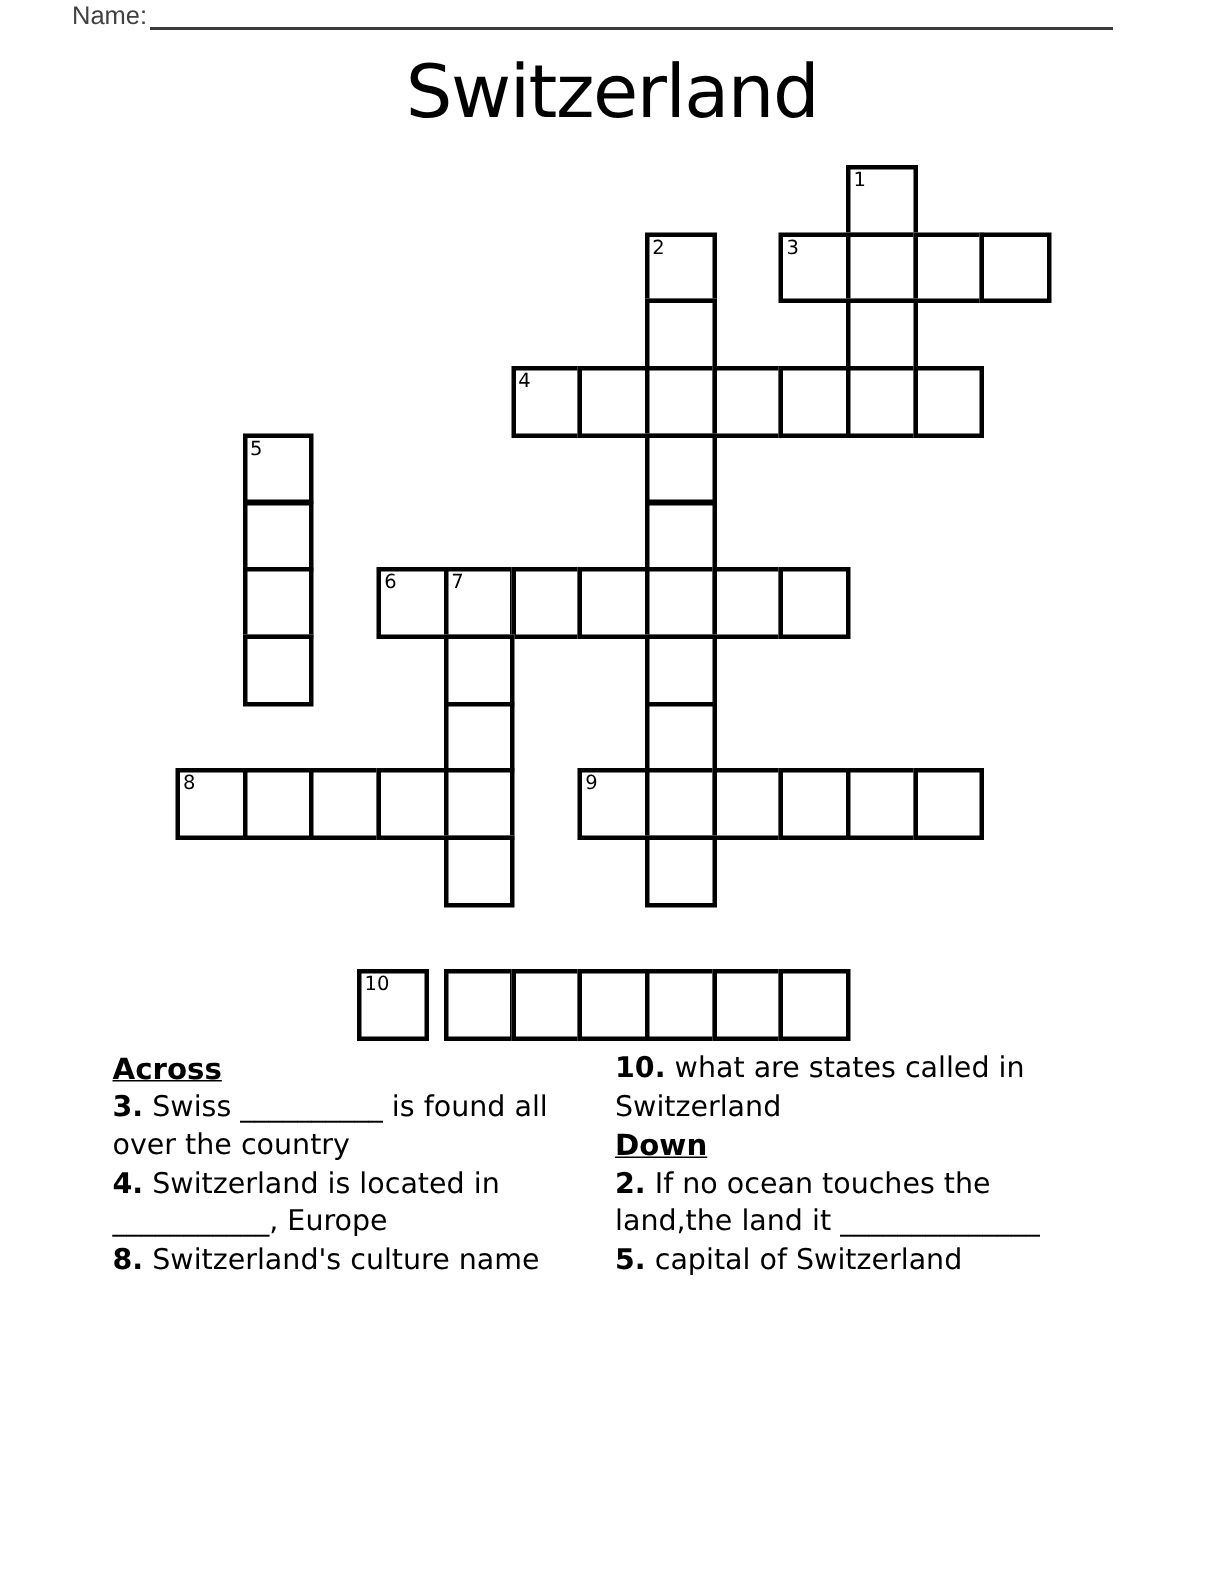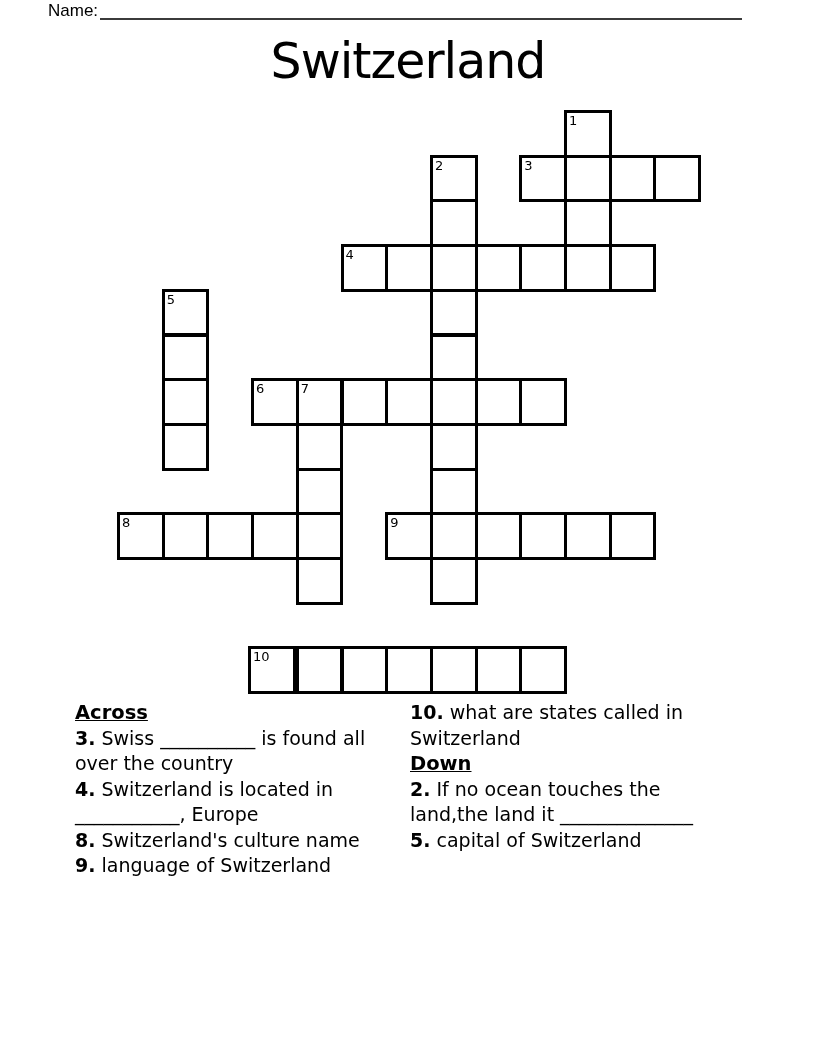--- a/index.html
+++ b/index.html
@@ -1,21 +1,21 @@
 <!DOCTYPE html>
 <html><head>
 <meta charset="utf-8">
 <style>
   html,body{margin:0;padding:0;background:#ffffff;}
   .page{position:relative;width:816px;height:1056px;background:#fff;overflow:hidden;
         font-family:"DejaVu Sans",sans-serif;color:#000;}
 
   
   .name-label{position:absolute;left:48px;top:1px;font-size:17px;
-              font-family:"Liberation Sans",sans-serif;color:#000000;}
+              font-family:"Liberation Sans",sans-serif;color:#404040;}
   .name-line{position:absolute;left:100px;top:0;width:642px;height:18px;
              border-bottom:2px solid #3b3b3b;}
 
   
   .title{position:absolute;left:0;top:36px;width:100%;text-align:center;
          font-size:49px;line-height:52px;letter-spacing:-1px;color:#000;}
 
   
   .grid{position:absolute;left:0;top:0;width:816px;height:700px;}
   .cell{position:absolute;width:47.7px;height:47.7px;box-sizing:border-box;
@@ -98,40 +98,39 @@
       <div class="cell" style="left: 385.2px; top: 512.3px;">
         <span class="cnum">9</span>
       </div>
       <div class="cell" style="left: 429.9px; top: 512.3px;"></div>
       <div class="cell" style="left: 474.6px; top: 512.3px;"></div>
       <div class="cell" style="left: 519.3px; top: 512.3px;"></div>
       <div class="cell" style="left: 564px; top: 512.3px;"></div>
       <div class="cell" style="left: 608.7px; top: 512.3px;"></div>
       <div class="cell" style="left: 295.8px; top: 557px;"></div>
       <div class="cell" style="left: 429.9px; top: 557px;"></div>
-      <div class="cell" style="left: 248px; top: 646.4px;">
+      <div class="cell" style="left: 238px; top: 646.4px;">
         <span class="cnum">10</span>
       </div>
       <div class="cell" style="left: 295.8px; top: 646.4px;"></div>
       <div class="cell" style="left: 340.5px; top: 646.4px;"></div>
       <div class="cell" style="left: 385.2px; top: 646.4px;"></div>
       <div class="cell" style="left: 429.9px; top: 646.4px;"></div>
       <div class="cell" style="left: 474.6px; top: 646.4px;"></div>
       <div class="cell" style="left: 519.3px; top: 646.4px;"></div>
     </div>
 
   <div class="clues-col col-left">
     <div class="clue-header">Across</div>
     <div id="across-clues">
         <div class="clue"><b>3.</b><span class="ctext"> Swiss __________ is found all
 over the country</span></div>
         <div class="clue"><b>4.</b><span class="ctext"> Switzerland is located in
 ___________, Europe</span></div>
         <div class="clue"><b>8.</b><span class="ctext"> Switzerland's culture name</span></div>
-        <div class="clue"><b>9.</b><span class="ctext"> language of Switzerland</span></div>
       </div>
   </div>
 
   <div class="clues-col col-right">
     <div id="right-pre">
         <div class="clue"><b>10.</b><span class="ctext"> what are states called in
 Switzerland</span></div>
       </div>
     <div class="clue-header">Down</div>
     <div id="down-clues">

